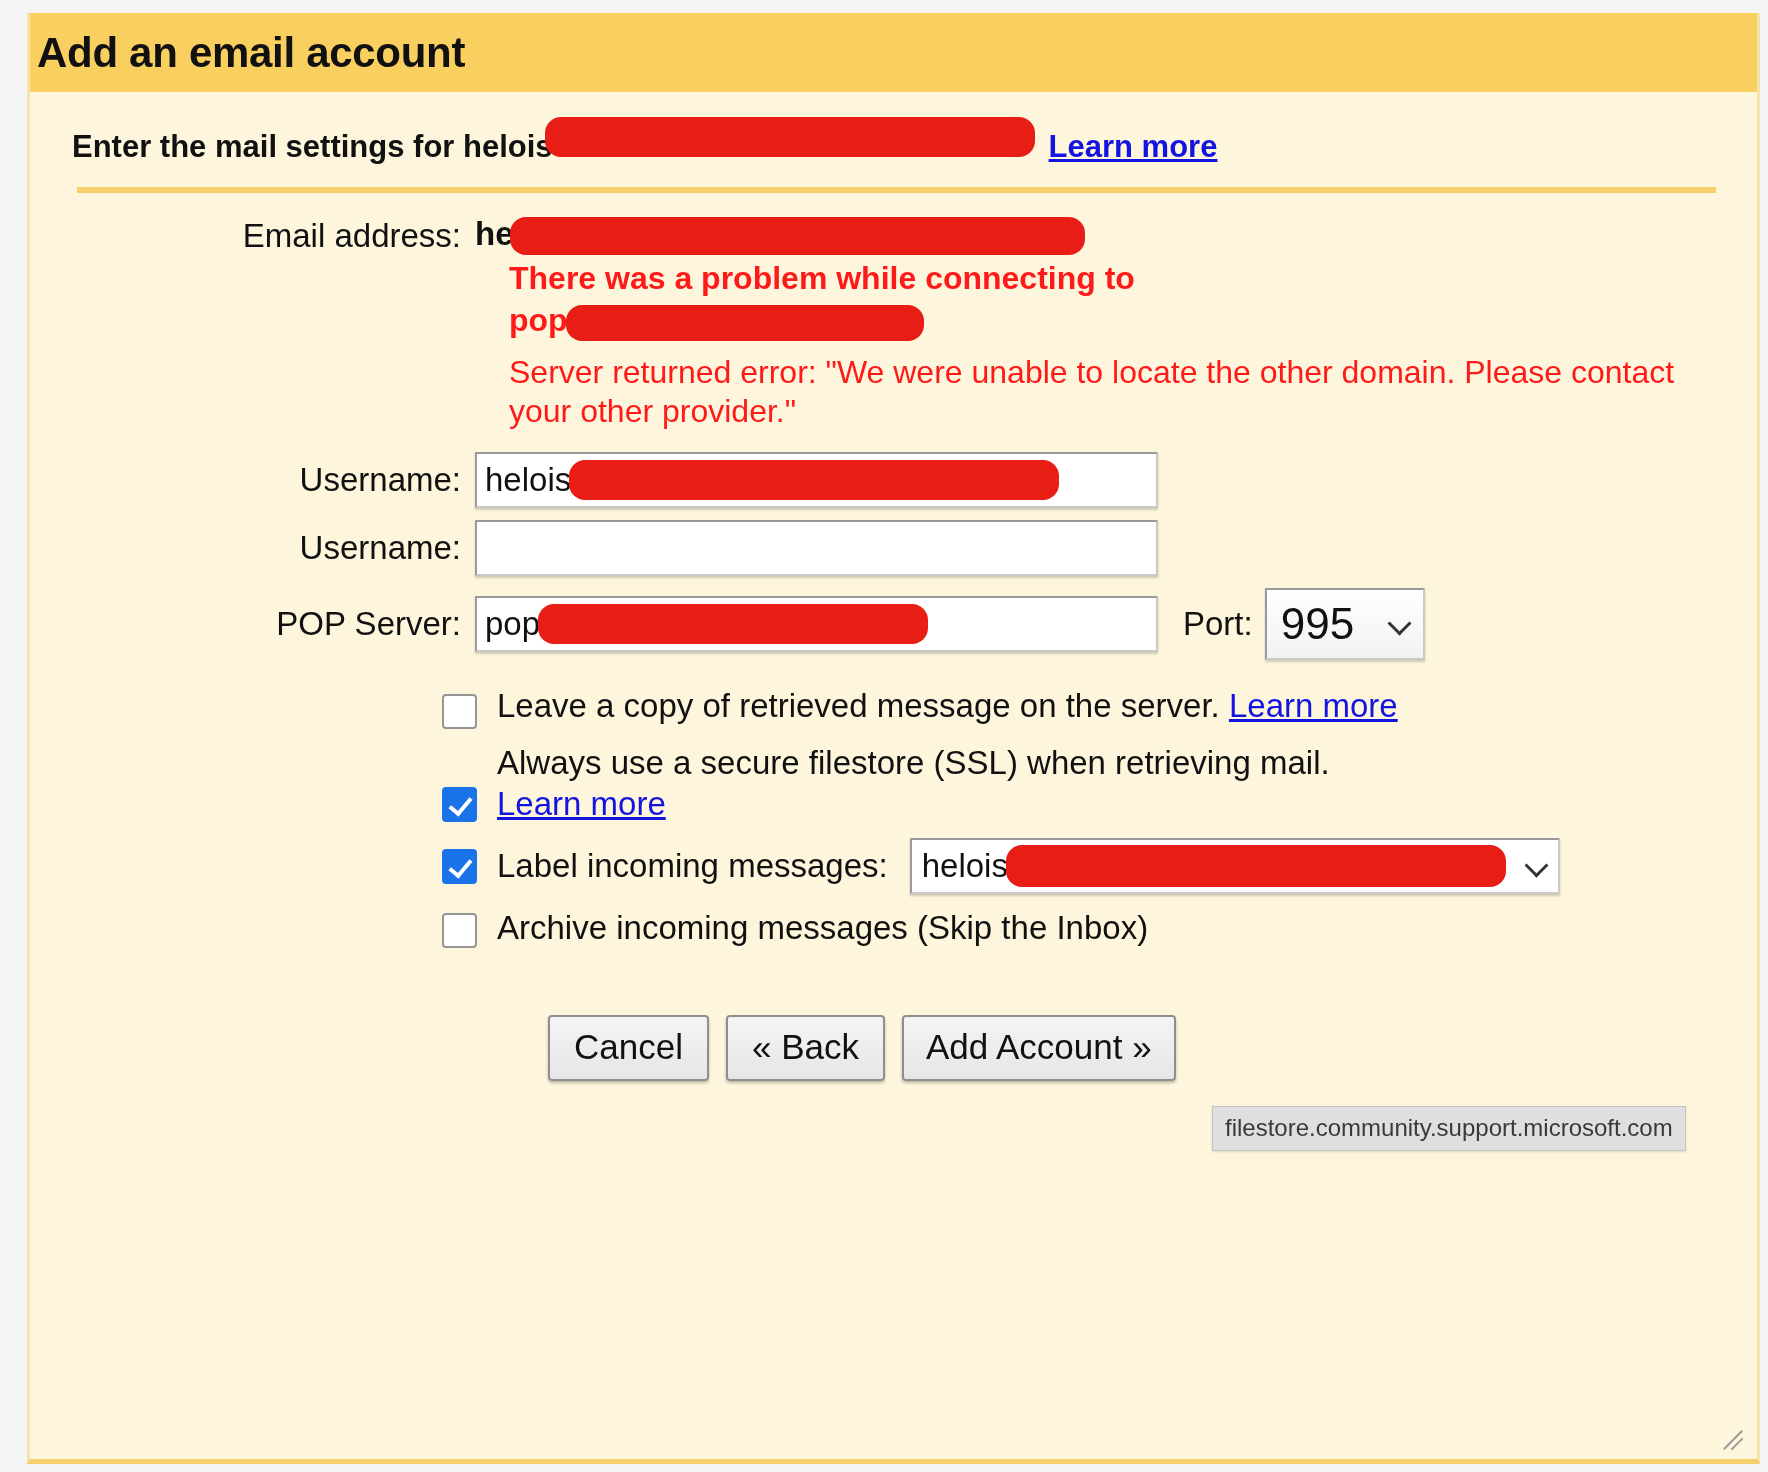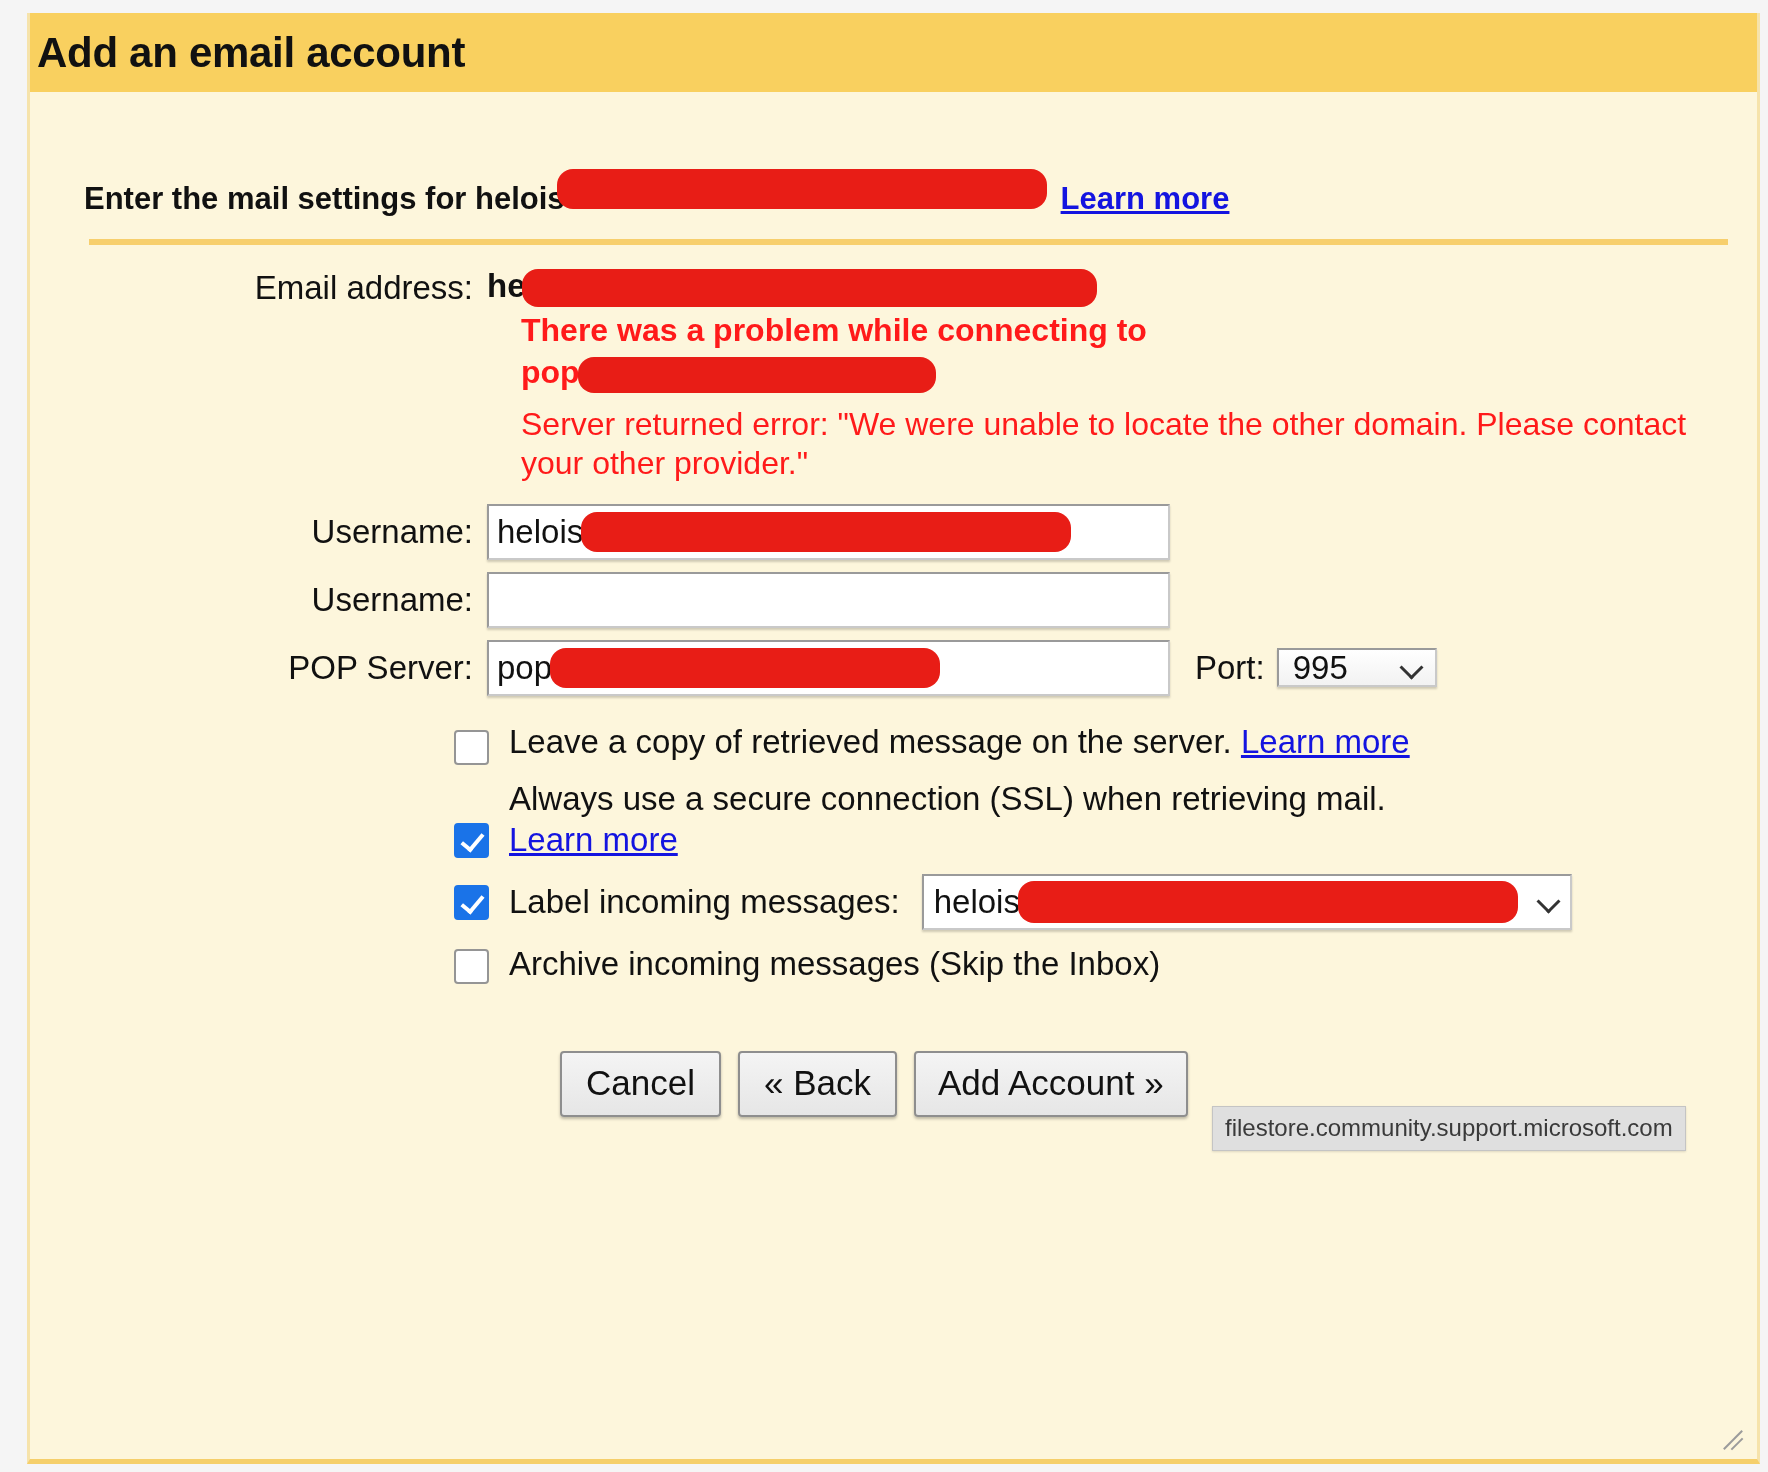--- a/index.html
+++ b/index.html
@@ -47,22 +47,21 @@
     font-size: 42px;
     font-weight: bold;
     color: #111;
     letter-spacing: -0.3px;
     line-height: 1;
     margin-left: 2px;
   }
 
   .body-area {
     position: relative;
-    padding: 12px;
-    margin-top: 40px;
+    padding: 0;
   }
 
   .subhead-row {
     display: flex;
     align-items: baseline;
     padding: 25px 0 0 42px;
     gap: 0;
   }
   .subhead {
     font-size: 31px;
@@ -155,32 +154,32 @@
 
   .field-row { margin-top: 12px; display: flex; align-items: center; }
 
   .port-label {
     margin-left: 25px;
     font-size: 33px;
     white-space: nowrap;
   }
   .select-box {
     margin-left: 12px;
-    height: 39px;
+    height: 72px;
     background: linear-gradient(#ffffff, #f2f2f2);
     border: 2px solid #9a9a9a;
     border-right-color: #c9c9c9;
     border-bottom-color: #c9c9c9;
     box-shadow: 0 2px 2px rgba(0,0,0,0.18);
     display: flex;
     align-items: center;
     justify-content: space-between;
     padding: 0 12px 0 14px;
     box-sizing: border-box;
-    font-size: 33px;
+    font-size: 44px;
     color: #111;
   }
   .select-box.port { width: 160px; }
   .chev {
     display: inline-block;
     margin-left: 12px;
     width: 22px;
     height: 22px;
     position: relative;
   }
@@ -369,21 +368,21 @@
 
       <div class="cb-block">
 
         <div class="cb-row">
           <div class="cb"></div>
           <div class="cb-text"><span>Leave a copy of retrieved message on the server.</span> <span class="link">Learn more</span></div>
         </div>
 
         <div class="cb-row" style="margin-top:2px;">
           <div class="cb checked" style="margin-top:44px;"></div>
-          <div class="cb-text" style="max-width:1230px;"><span>Always use a secure connection (SSL) when retrieving mail.</span><br><span class="link">Learn more</span></div>
+          <div class="cb-text" style="max-width:1230px;"><span>Always use a secure filestore (SSL) when retrieving mail.</span><br><span class="link">Learn more</span></div>
         </div>
 
         <div class="cb-row inline-row" style="margin-top:12px;align-items:center;">
           <div class="cb checked" style="margin-top:0;"></div>
           <div class="cb-text">Label incoming messages:</div>
           <div class="label-select">
             <span style="display:flex;align-items:center;overflow:hidden;">
                 <span>helois</span>
                 <span class="redact" style="width:500px;height:42px;margin-left:-2px;"></span>
               </span>

